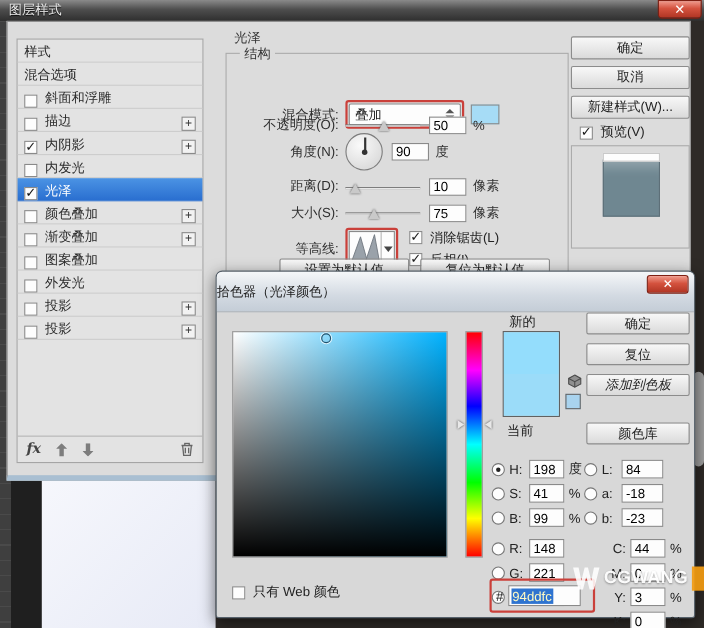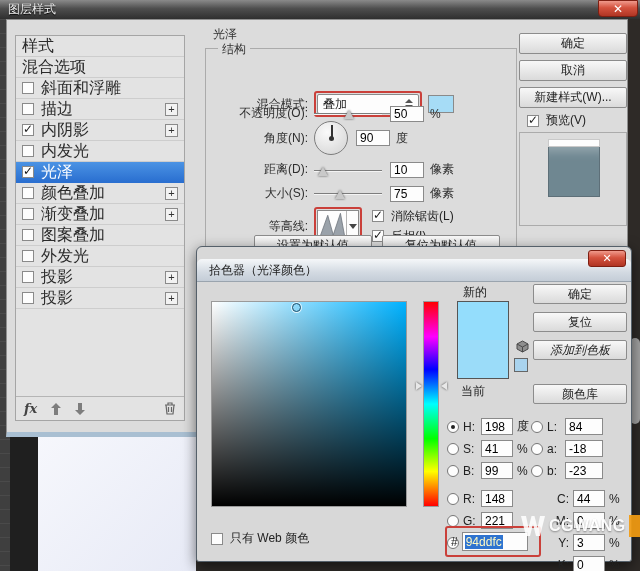--- a/index.html
+++ b/index.html
@@ -23,22 +23,22 @@
   #scroll-nub { left:630px; top:338px; width:10px; height:86px; background:#a2a2a2;
     border-radius:5px; z-index:1; }
 
   
   #ls-dialog { left:6px; top:19px; width:622px; height:418px; background:#dcdcdc;
     border:1px solid #8f8f8f; border-bottom:5px solid #a9bfd2; z-index:2; }
 
   
   #ls-sidebar { left:8px; top:15px; width:170px; height:386px; background:#e3e3e3;
     border:1px solid #a5a5a5; display:flex; flex-direction:column; }
-  .srow { height:21px; flex:0 0 21px; display:flex; align-items:center; padding:0 6px;
-    border-bottom:1px solid #cdcdcd; font-size:16px; color:#2b2b2b; }
+  .srow { height:21px; flex:0 0 21px; display:flex; align-items:flex-end; padding:0 6px;
+    border-bottom:1px solid #cdcdcd; font-size:12px; color:#2b2b2b; }
   .srow.indent { padding-left:26px; }
   .srow.sel { background:linear-gradient(#4b93e4,#2a6fd0); color:#fff; border-bottom-color:#2a6fd0; }
   .cb { width:12px; height:12px; background:#fdfdfd; border:1px solid #8a8a8a; margin-right:7px;
     position:relative; flex:0 0 12px; }
   .cb.on::after { content:"✓"; position:absolute; left:0px; top:-3px; font-size:12px; font-weight:bold; color:#1b1b1b; }
   .srow.sel .cb.on::after { color:#111; }
   .plus { margin-left:auto; width:13px; height:13px; border:1px solid #8a8a8a; background:#f2f2f2;
     display:flex; align-items:center; justify-content:center; font-size:11px; color:#333; line-height:1; }
   .plus::before { content:"+"; }
   #sidebar-fill { flex:1 1 auto; }
@@ -87,23 +87,23 @@
   #preview-check { left:520px; top:92px; display:flex; align-items:center; font-size:12px; }
   #preview-box { left:512px; top:112px; width:108px; height:94px; border:1px solid #ababab; }
   #preview-thumb { position:absolute; left:28px; top:12px; width:52px; height:52px;
     background:#6f8791; border:1px solid #5d6f78; box-shadow:inset 0 14px 10px -8px rgba(255,255,255,.25); }
   #preview-thumb::before { content:""; position:absolute; left:-1px; right:-1px; top:-7px; height:6px;
     background:#fdfdfd; border:1px solid #c9c9c9; }
 
   
   #picker { left:196px; top:246px; width:436px; height:316px; background:#d8d8d8;
     border:1px solid #55606a; border-radius:6px 6px 3px 3px; box-shadow:0 4px 14px rgba(0,0,0,.55); z-index:5; }
-  #pk-title { left:0; top:12px; width:100%; height:23px; border-radius:5px 5px 0 0;
+  #pk-title { left:0; top:0; width:100%; height:37px; border-radius:5px 5px 0 0;
     background:linear-gradient(#f5f7f9,#d3dae2 60%,#c4cdd7); border-bottom:1px solid #9aa4ae;
-    display:flex; align-items:center; padding-left:12px; font-size:12px; color:#1c1c1c; }
+    display:flex; align-items:center; font-size:12px; color:#1c1c1c; }
   #pk-close { right:5px; top:3px; width:38px; height:17px; border-radius:3px;
     background:linear-gradient(#f0午,#c33) }
   #pk-close { background:linear-gradient(#f09a8c,#d4523e 45%,#b03524); border:1px solid #7e1f12;
     color:#fff; font-weight:bold; display:flex; align-items:center; justify-content:center; font-size:11px; }
   #pk-body { left:0; top:23px; width:434px; height:291px; }
   #color-field { left:14px; top:31px; width:196px; height:206px; border:1px solid #9a9a9a;
     background:linear-gradient(to bottom, rgba(0,0,0,0), #000),
                linear-gradient(to right, #fff, #00b2ff); }
   #field-marker { position:absolute; left:80px; top:1px; width:9px; height:9px; border-radius:50%;
     border:1px solid #20506b; box-shadow:0 0 0 1px rgba(255,255,255,.75); }

